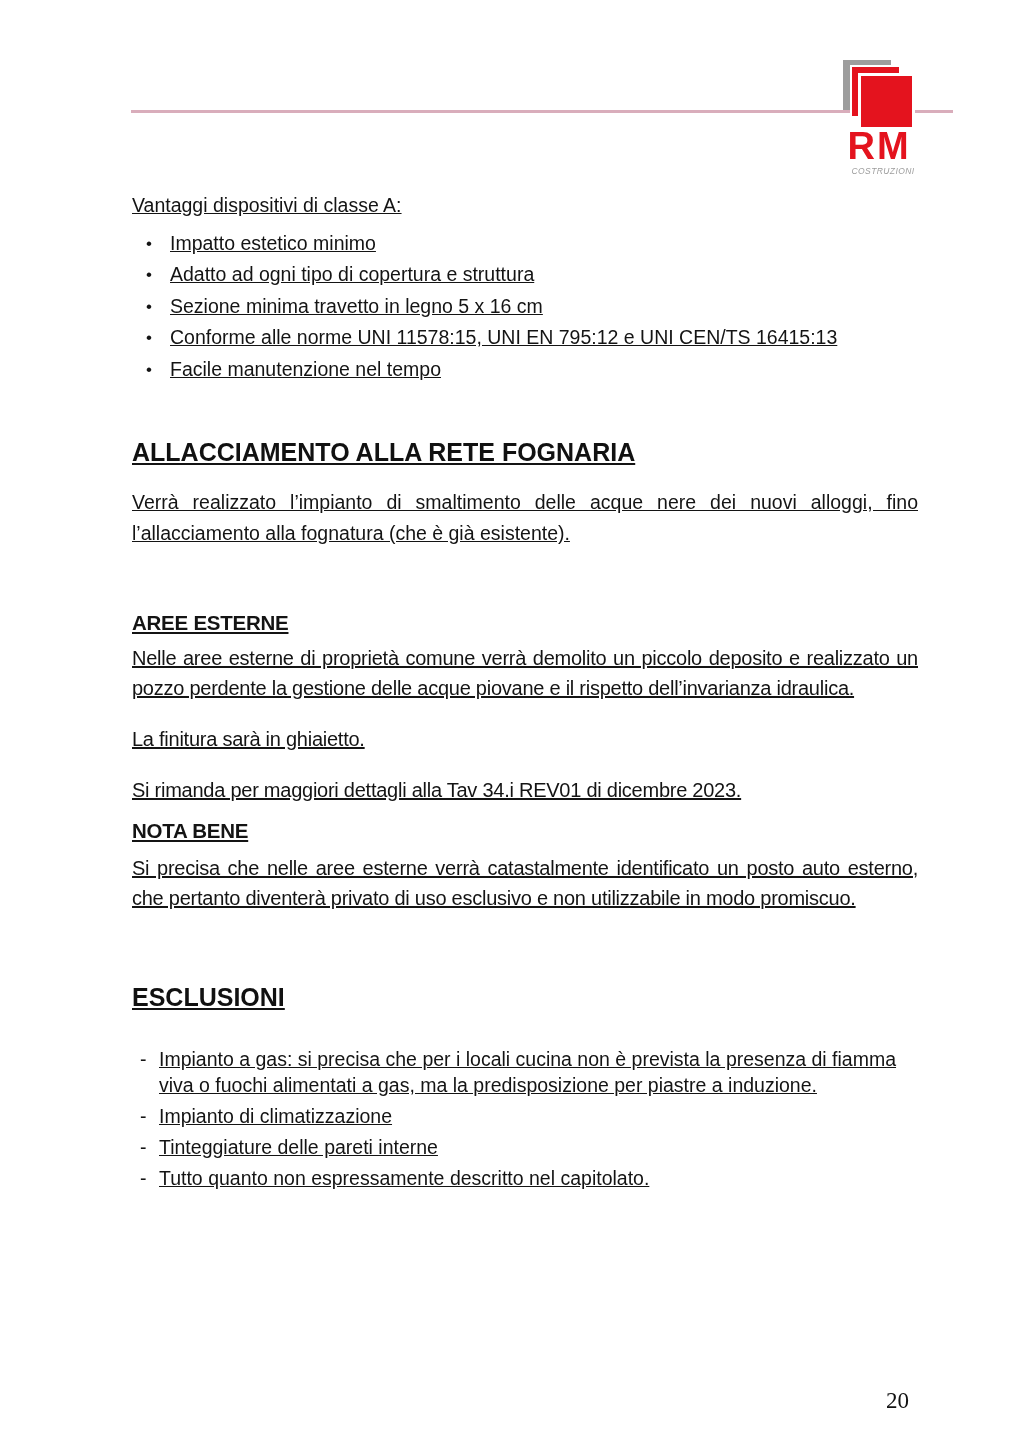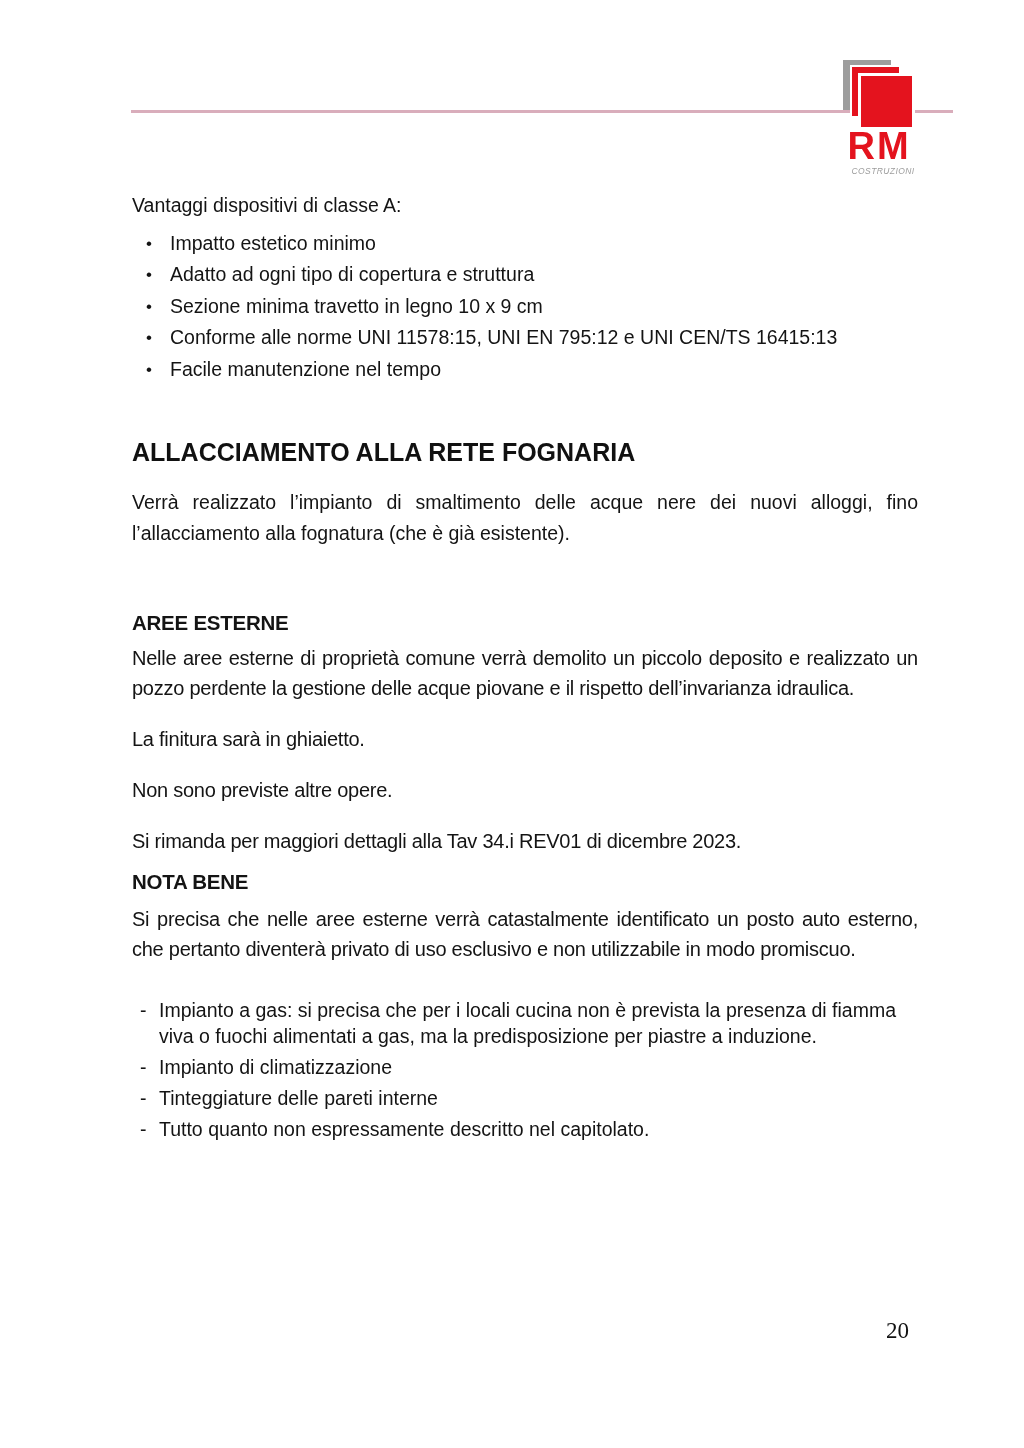--- a/index.html
+++ b/index.html
@@ -58,20 +58,21 @@
     white-space: nowrap;
     font-style: italic;
   }
 
   
   .content {
     position: absolute;
     top: 0; left: 132px;
     width: 786px;
     padding-top: 190px;
+    text-decoration: underline;
   }
   .body-text { font-size: 19.5px; line-height: 31.5px; margin: 0; }
   .justify { text-align: justify; }
 
   h2.doc-h {
     font-size: 25px;
     line-height: 31.5px;
     font-weight: bold;
     margin: 0;
     color: #111111;
@@ -109,21 +110,21 @@
     position: relative;
     padding-left: 27px;
     font-size: 19.5px;
     line-height: 26px;
     margin-bottom: 5px;
   }
   ul.dashes li .marker { position: absolute; left: 8px; top: 0; }
 
   .page-number {
     position: absolute;
-    top: 1318px;
+    top: 1388px;
     left: 886px;
     font-family: "Liberation Serif", "DejaVu Serif", serif;
     font-size: 23px;
     color: #111111;
   }
 </style>
 </head>
 <body>
 
 <div class="page">
@@ -145,44 +146,44 @@
       <li>
         <span class="marker">•</span>
         <span>Impatto estetico minimo</span>
       </li>
       <li>
         <span class="marker">•</span>
         <span>Adatto ad ogni tipo di copertura e struttura</span>
       </li>
       <li>
         <span class="marker">•</span>
-        <span>Sezione minima travetto in legno 10 x 9 cm</span>
+        <span>Sezione minima travetto in legno 5 x 16 cm</span>
       </li>
       <li>
         <span class="marker">•</span>
         <span>Conforme alle norme UNI 11578:15, UNI EN 795:12 e UNI CEN/TS 16415:13</span>
       </li>
       <li>
         <span class="marker">•</span>
         <span>Facile manutenzione nel tempo</span>
       </li>
     </ul>
 
     <h2 class="doc-h" id="h-allacciamento">ALLACCIAMENTO ALLA RETE FOGNARIA</h2>
     <p class="body-text justify" id="p-allacciamento">Verrà realizzato l’impianto di smaltimento delle acque nere dei nuovi alloggi, fino l’allacciamento alla fognatura (che è già esistente).</p>
 
     <h2 class="alt-h alt" id="h-aree">AREE ESTERNE</h2>
     <p class="alt-body alt justify" id="p-aree-0">Nelle aree esterne di proprietà comune verrà demolito un piccolo deposito e realizzato un pozzo perdente la gestione delle acque piovane e il rispetto dell’invarianza idraulica.</p>
     <p class="alt-body alt" id="p-aree-1">La finitura sarà in ghiaietto.</p>
-    <p class="alt-body alt" id="p-aree-2">Non sono previste altre opere.</p>
     <p class="alt-body alt" id="p-aree-3">Si rimanda per maggiori dettagli alla Tav 34.i REV01 di dicembre 2023.</p>
 
     <h2 class="alt-h alt" id="h-nota">NOTA BENE</h2>
     <p class="alt-body alt justify" id="p-nota">Si precisa che nelle aree esterne verrà catastalmente identificato un posto auto esterno, che pertanto diventerà privato di uso esclusivo e non utilizzabile in modo promiscuo.</p>
 
+    <h2 class="doc-h" id="h-esclusioni">ESCLUSIONI</h2>
     <ul class="dashes">
       <li>
         <span class="marker">-</span>
         <span>Impianto a gas: si precisa che per i locali cucina non è prevista la presenza di fiamma viva o fuochi alimentati a gas, ma la predisposizione per piastre a induzione.</span>
       </li>
       <li>
         <span class="marker">-</span>
         <span>Impianto di climatizzazione</span>
       </li>
       <li>

